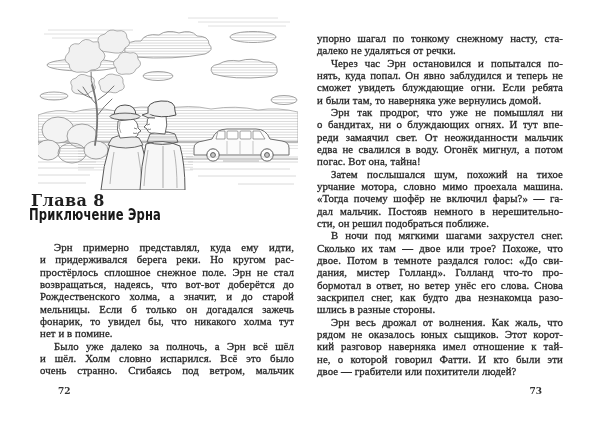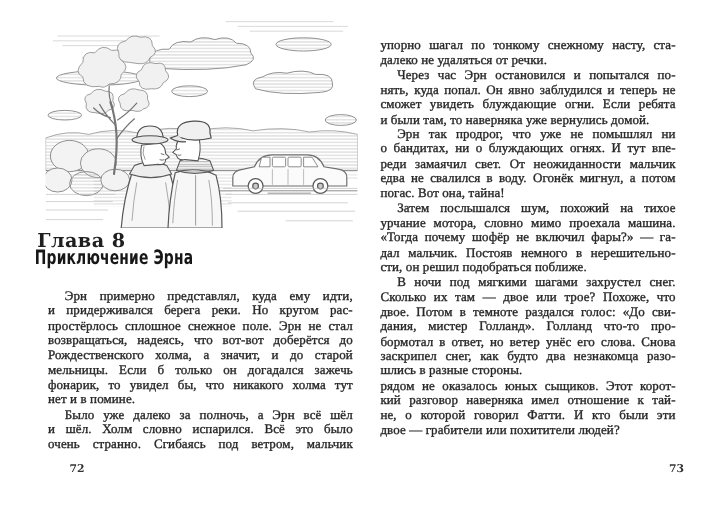--- a/index.html
+++ b/index.html
@@ -31,21 +31,21 @@
     letter-spacing:0.1px;
   }
   .line.just{ text-align:justify; text-align-last:justify; }
   .line.indent{ text-indent:14px; }
   .pagenum{
     position:absolute; top:386px;
     font-family:"DejaVu Serif", serif; font-weight:bold;
     font-size:9px; color:#333;
   }
   .pagenum.pn-left{ left:31px;margin-left:27px; }
-  .pagenum.pn-right{ left:556px; width:14px; text-align:right; }
+  .pagenum.pn-right{ left:528px; width:14px; text-align:right; }
 </style>
 </head>
 <body>
 
 <div class="spread">
 
   <div>
     <div class="illustration" title="Карандашный рисунок: двое мужчин в шляпах разговаривают у дерева, позади по дороге едет автомобиль">
       <svg width="260" height="178" viewBox="0 0 260 178" xmlns="http://www.w3.org/2000/svg">
         <defs>
@@ -180,20 +180,21 @@
         <div class="line just">«Тогда почему шофёр не включил фары?» — га-</div>
         <div class="line just">дал мальчик. Постояв немного в нерешительно-</div>
         <div class="line">сти, он решил подобраться поближе.</div>
         <div class="line just indent">В ночи под мягкими шагами захрустел снег.</div>
         <div class="line just">Сколько их там — двое или трое? Похоже, что</div>
         <div class="line just">двое. Потом в темноте раздался голос: «До сви-</div>
         <div class="line just">дания, мистер Голланд». Голланд что-то про-</div>
         <div class="line just">бормотал в ответ, но ветер унёс его слова. Снова</div>
         <div class="line just">заскрипел снег, как будто два незнакомца разо-</div>
         <div class="line">шлись в разные стороны.</div>
+        <div class="line just indent">Эрн весь дрожал от волнения. Как жаль, что</div>
         <div class="line just">рядом не оказалось юных сыщиков. Этот корот-</div>
         <div class="line just">кий разговор наверняка имел отношение к тай-</div>
         <div class="line just">не, о которой говорил Фатти. И кто были эти</div>
         <div class="line">двое — грабители или похитители людей?</div>
       </div>
     <div class="pagenum pn-right">73</div>
   </div>
 
 </div>
 

